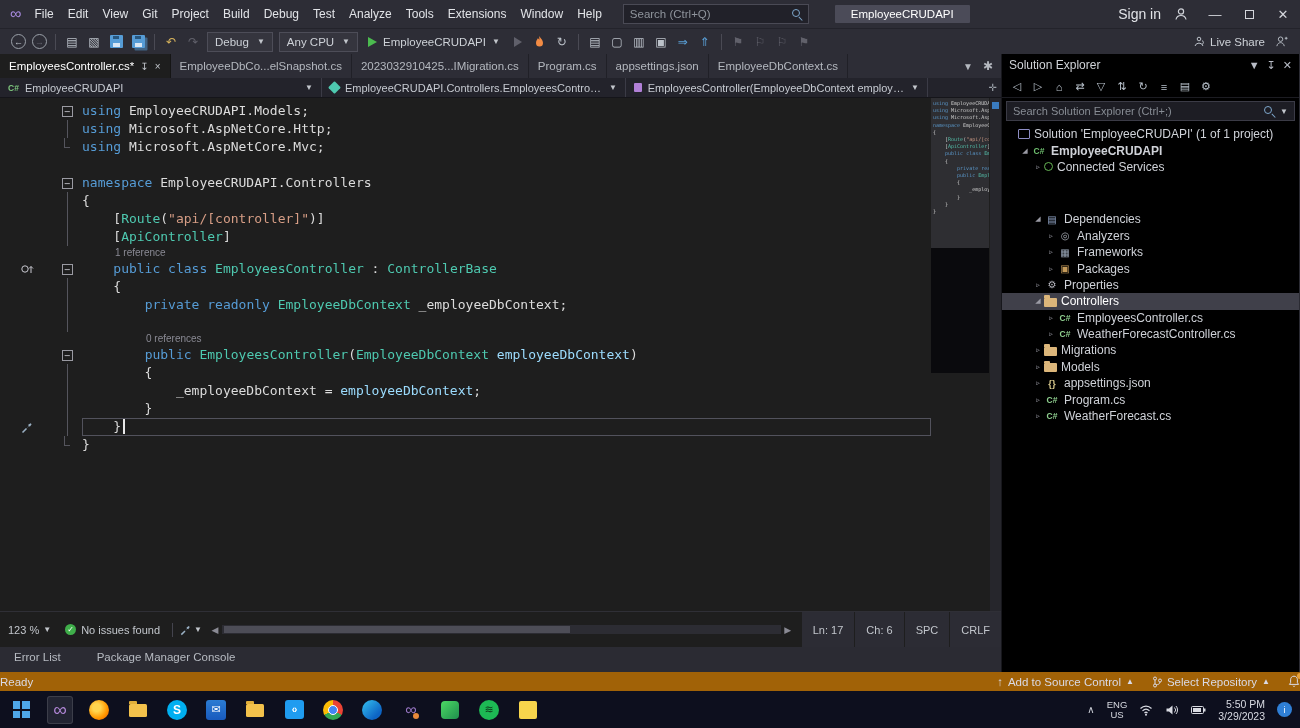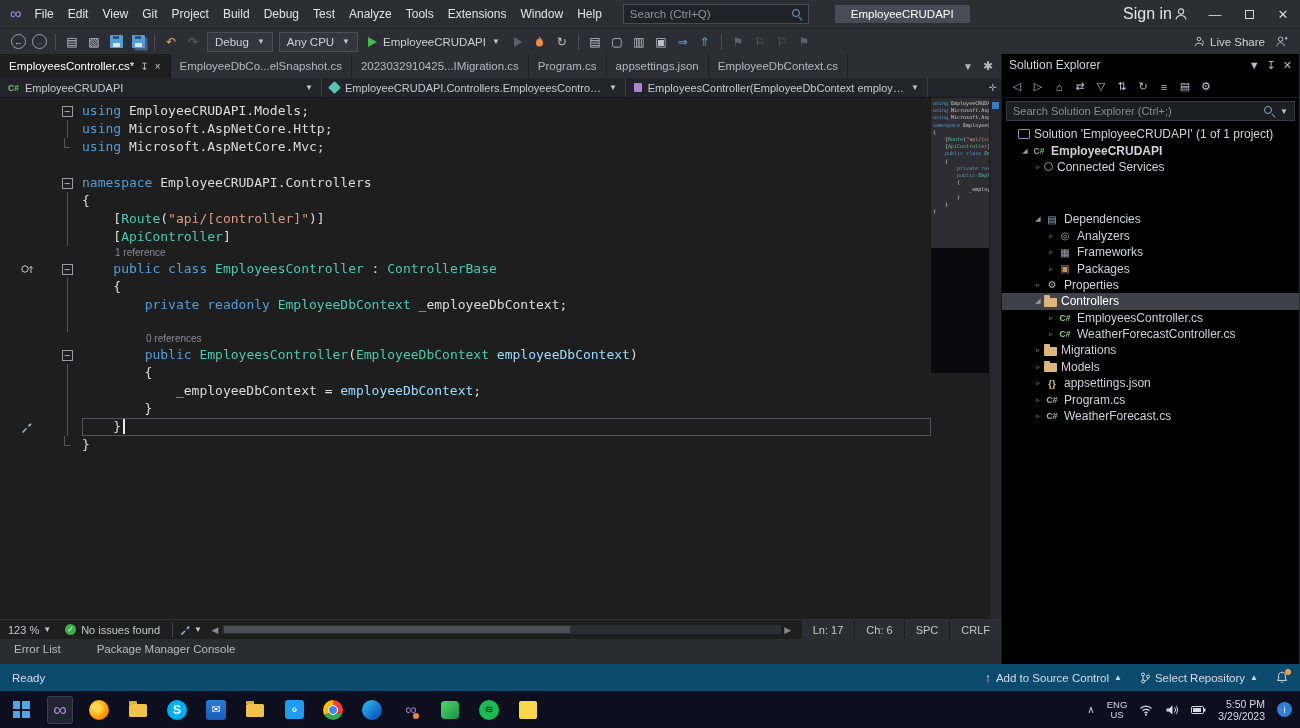--- a/index.html
+++ b/index.html
@@ -12,21 +12,21 @@
 .menubar{display:flex;align-items:center}
 .menu-item{padding:6px 7px;cursor:default;white-space:nowrap}
 .tb-search{margin-left:14px;width:186px;height:20px;background:#212129;border:1px solid #4a4a55;display:flex;align-items:center;padding:0 6px;gap:6px}
 .tb-search input{flex:1;background:transparent;border:none;outline:none;color:#cfd2d8;font-size:11.5px;font-family:"Liberation Sans",sans-serif}
 .tb-search input::placeholder{color:#8f949c}
 .mag{width:10px;height:10px;position:relative;flex:0 0 auto}
 .mag::before{content:"";position:absolute;width:6px;height:6px;border:1.4px solid #7ea7cc;border-radius:50%;left:0;top:0}
 .mag::after{content:"";position:absolute;width:4.5px;height:1.4px;background:#7ea7cc;transform:rotate(45deg);right:-1px;bottom:0}
 .title-pill{margin-left:26px;background:#4b4b58;padding:3px 16px;font-size:11.5px;color:#fff;border-radius:1px;white-space:nowrap}
 .tb-right{margin-left:auto;display:flex;align-items:center;height:100%}
-.signin{font-size:16px;margin-right:2px;white-space:nowrap}
+.signin{font-size:14px;margin-right:13px;white-space:nowrap}
 .winbtn{width:34px;height:100%;display:flex;align-items:center;justify-content:center;color:#d4d6dc;font-size:13px}
 .winbtn .maxsq{width:9px;height:9px;border:1px solid #d4d6dc;display:block}
 
 
 .toolbar{height:26px;background:#2d2d36;border-top:1px solid #23232b;display:flex;align-items:center;padding-left:8px;font-size:11.5px;color:#cdd1d7;flex:0 0 auto}
 .ico{min-width:20px;height:20px;display:inline-flex;align-items:center;justify-content:center;font-size:12px;color:#bcc2ca;margin:0 1px}
 .ico.dim{color:#61616b}
 .ico.warn{color:#d8b45c}
 .ico.blue{color:#5aa0d8}
 .ico.circ{width:15px;height:15px;min-width:15px;border:1px solid #9aa0a8;border-radius:50%;font-size:9px;margin:0 3px}
@@ -76,21 +76,21 @@
 .lens{height:14px;line-height:14px;font-family:"Liberation Sans",sans-serif;font-size:10px;color:#8a8a94}
 .tk-kw{color:#569cd6}.tk-ty{color:#4ec9b0}.tk-st{color:#d69d85}.tk-pm{color:#9cdcfe}.tk-pl{color:#dcdcdc}
 .mapcol{flex:0 0 70px;position:relative;background:#1e1e1e}
 .minimap{position:absolute;left:0;top:0;width:58px;height:275px;background:#232327;overflow:hidden;padding:2px 0 0 2px}
 .mm-line{font-family:"DejaVu Sans Mono",monospace;font-size:5px;line-height:7.2px;white-space:pre;opacity:.9}
 .mm-black{position:absolute;left:0;right:0;top:150px;bottom:0;background:#0a0a0d}
 .mm-view{position:absolute;left:0;right:0;top:0;height:150px;background:rgba(255,255,255,.05)}
 .scrollstrip{position:absolute;right:0;top:0;width:11px;height:100%;background:#26262c}
 .smark{position:absolute;left:2px;width:7px;height:7px;background:#3a7bbf}
 
-.estatus{height:20px;background:#1e1e1e;border-top:1px solid #2f2f36;display:flex;align-items:center;font-size:11px;color:#c2c6cc;flex:0 0 auto}
+.estatus{height:36px;background:#1e1e1e;border-top:1px solid #2f2f36;display:flex;align-items:center;font-size:11px;color:#c2c6cc;flex:0 0 auto}
 .ezoom{display:flex;align-items:center;gap:4px;padding:0 8px}
 .gcheck{width:11px;height:11px;border-radius:50%;background:#3fae4a;color:#fff;font-size:8px;display:inline-flex;align-items:center;justify-content:center}
 .ehealth{display:flex;align-items:center;gap:5px;padding:0 6px}
 .esep{width:1px;height:14px;background:#44444e;margin:0 6px}
 .hscroll{flex:1;height:12px;margin:0 6px;display:flex;align-items:center}
 .harrow{width:14px;text-align:center;color:#8a8a94;font-size:9px}
 .htrack{flex:1;height:9px;background:#2c2c33;position:relative}
 .hthumb{position:absolute;left:2px;top:1px;height:7px;width:62%;background:#4d4d57}
 .scell{padding:0 11px;background:#2c2c34;margin-left:1px;height:100%;display:flex;align-items:center;white-space:nowrap}
 .bottomtabs{height:19px;background:#2b2b33;display:flex;align-items:center;gap:20px;padding-left:6px;font-size:11.5px;color:#b7bbc2;flex:0 0 auto}
@@ -121,21 +121,21 @@
 .i-folder{width:13px;height:9px;background:#dcb67a;border-radius:1px;position:relative;margin-top:2px}
 .i-folder::before{content:"";position:absolute;top:-2.5px;left:0;width:6px;height:2.5px;background:#dcb67a;border-radius:1px 1px 0 0}
 .i-connected-services{width:9px;height:9px;border-radius:50%;border:1.5px solid #67b655}
 .i-dependencies::before{content:"▤";color:#90a4c6;font-size:10px;font-weight:normal}
 .i-analyzers::before{content:"◎";color:#a8adb6;font-size:10px;font-weight:normal}
 .i-frameworks::before{content:"▦";color:#9aa7b8;font-size:10px;font-weight:normal}
 .i-packages::before{content:"▣";color:#c49a5a;font-size:10px;font-weight:normal}
 .i-properties::before{content:"⚙";color:#b8b8c0;font-size:10px;font-weight:normal}
 
 
-.statusbar{height:27px;background:#0c4a6e;display:flex;align-items:center;color:#dadae6;font-size:11.5px;padding:0 12px;flex:0 0 auto}
+.statusbar{height:19px;background:#a16207;display:flex;align-items:center;color:#dadae6;font-size:11.5px;padding:0 0;flex:0 0 auto}
 .sbright{margin-left:auto;display:flex;align-items:center;gap:18px}
 .sbitem{display:flex;align-items:center;gap:5px;white-space:nowrap}
 .upca{font-size:8px}
 .bellwrap{position:relative;display:flex;align-items:center}
 .belldot{position:absolute;right:-3px;top:-2px;width:6px;height:6px;border-radius:50%;background:#e8a33d}
 
 
 .taskbar{height:37px;background:#0d0f1e;display:flex;align-items:center;padding:0 8px;flex:0 0 auto}
 .tapps{display:flex;align-items:center;gap:13px}
 .tapp{width:26px;height:28px;position:relative;display:flex;align-items:center;justify-content:center;border-radius:3px}

